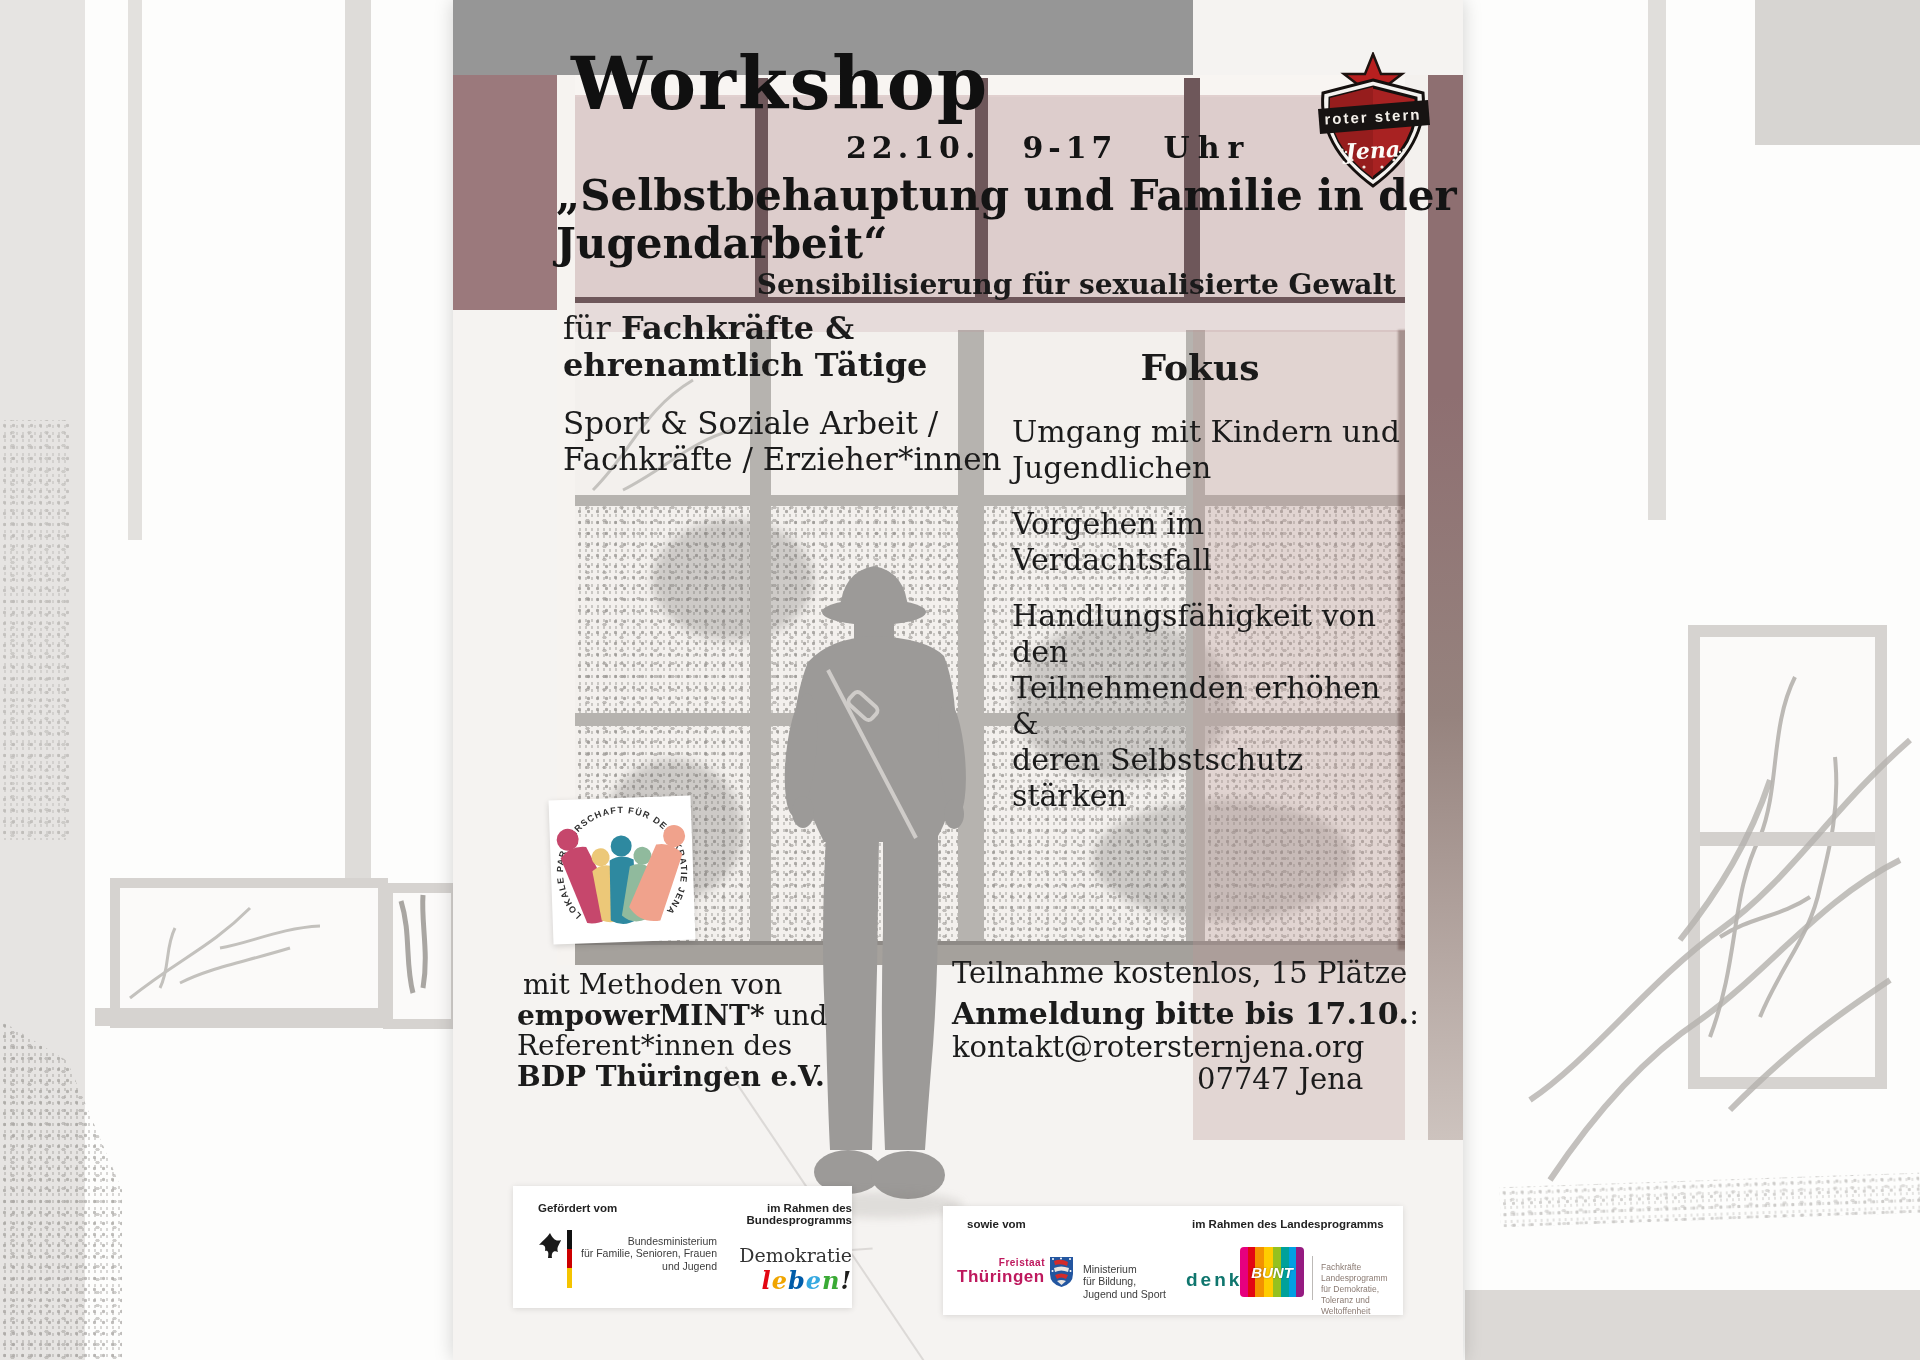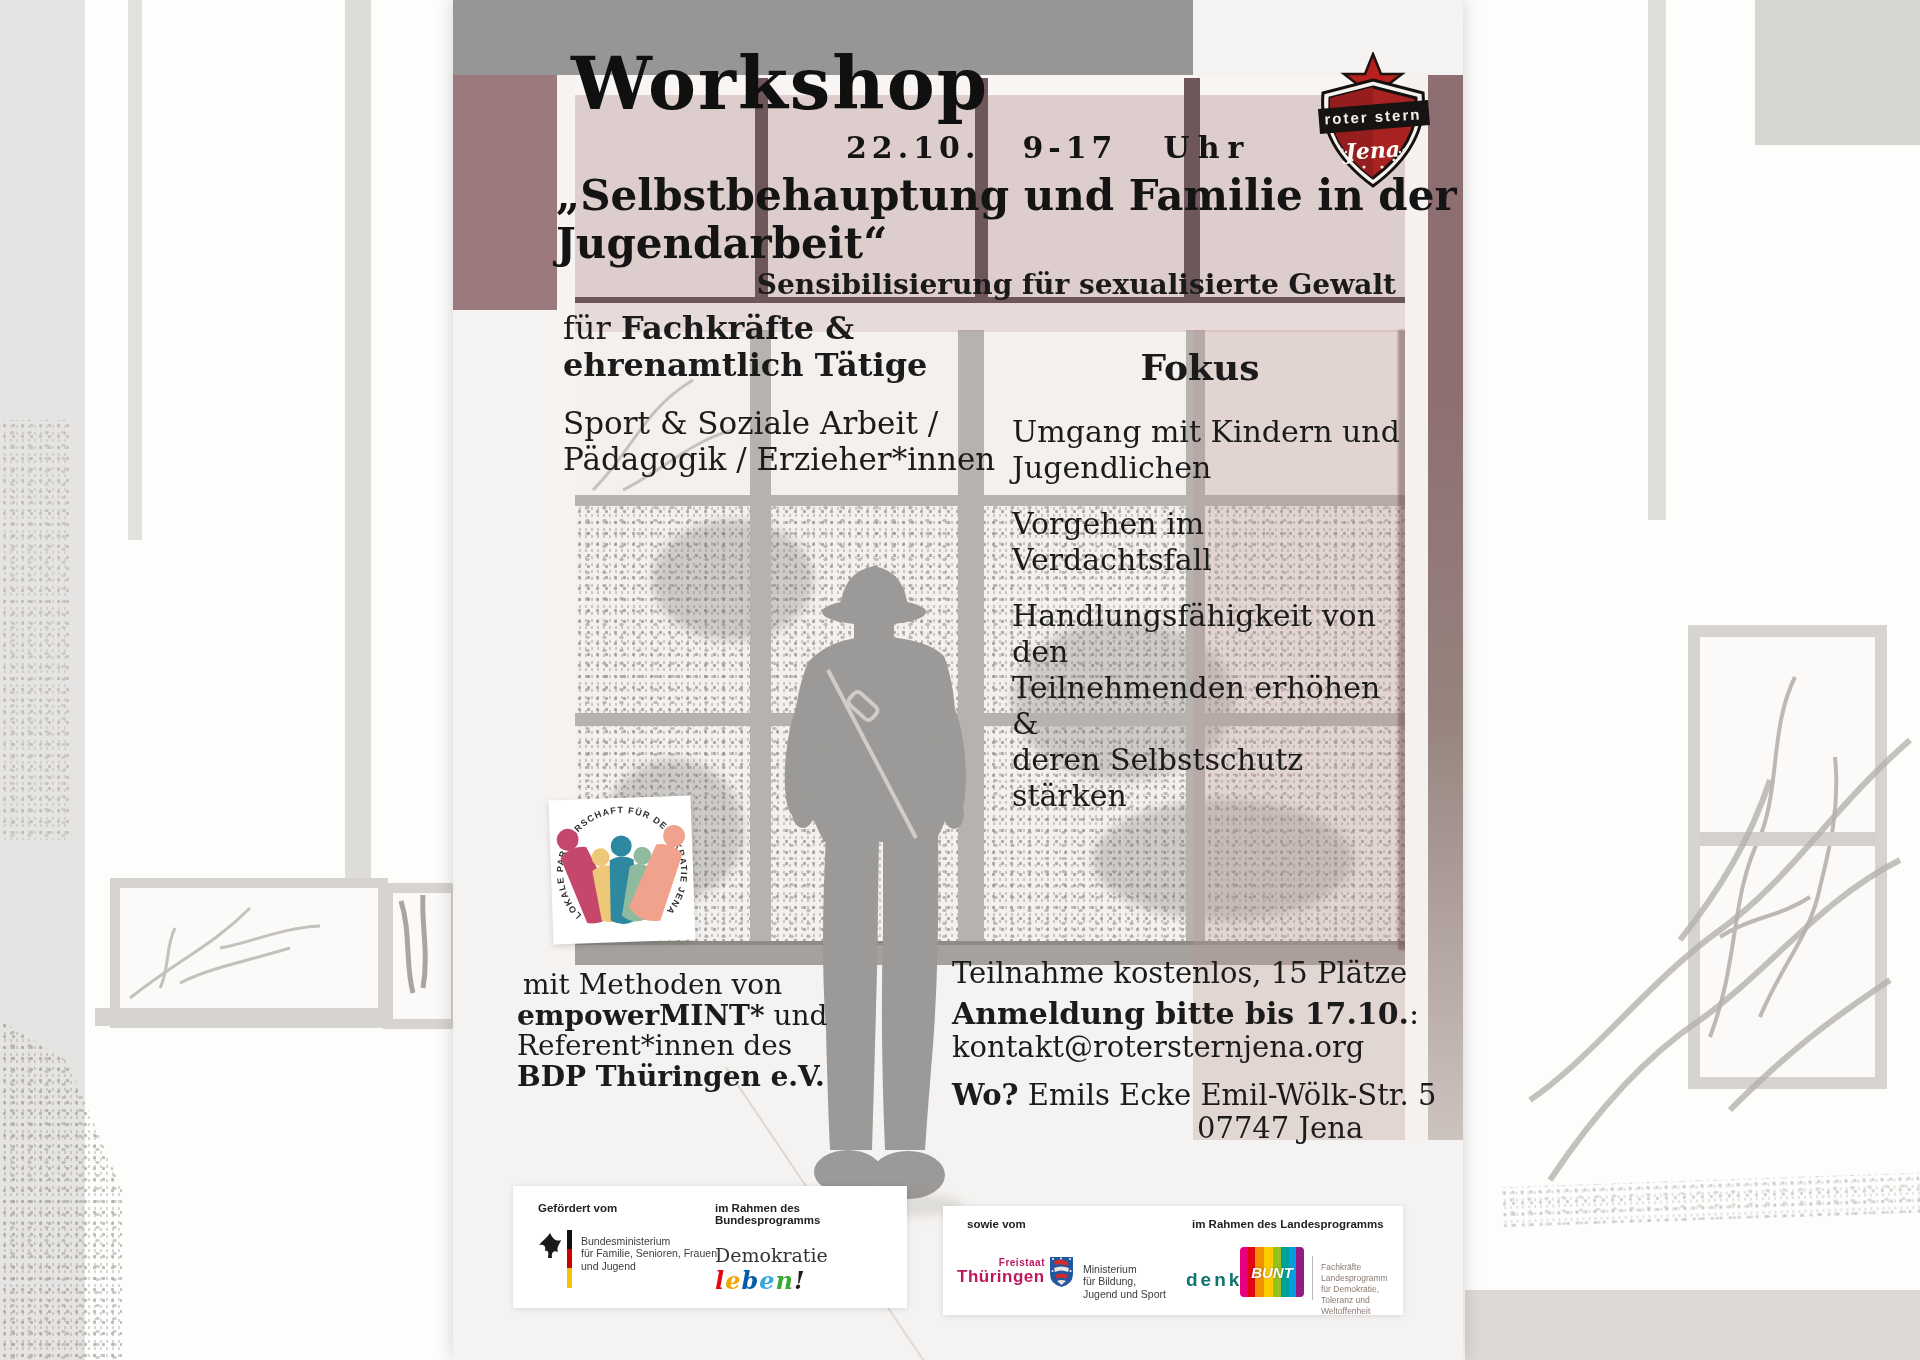--- a/index.html
+++ b/index.html
@@ -57,21 +57,21 @@
   .t-reg .l3{margin-top:2px;}
   .t-reg .l4{margin-top:18px;}
   .t-reg .l5{margin-top:2px;padding-left:245px;}
   .b{font-weight:bold;}
   
   .rsj{left:849px;top:52px;width:142px;height:142px;}
   .partner{left:98px;top:798px;width:142px;height:144px;background:#ffffff;
            transform:rotate(-2deg);box-shadow:0 2px 6px rgba(0,0,0,.15);}
   
   .fund{background:#ffffff;box-shadow:0 1px 6px rgba(0,0,0,.12);font-family:"Liberation Sans",sans-serif;}
-  .fund-left{left:60px;top:1186px;width:394px;height:122px;}
+  .fund-left{left:60px;top:1186px;width:339px;height:122px;text-align:right;}
   .fund-right{left:490px;top:1206px;width:460px;height:109px;}
   .fund-label{position:absolute;font-size:11.5px;font-weight:bold;color:#222;}
   .min-text{position:absolute;font-size:10.5px;line-height:1.18;color:#3c3c3c;}
   .flagstripe{position:absolute;width:5px;height:58px;
       background:linear-gradient(#111 0 33%,#cc0000 33% 66%,#f5c400 66% 100%);}
   .demok{position:absolute;font-family:"DejaVu Serif",serif;font-size:19px;color:#333;}
   .leben{font-style:italic;font-weight:bold;font-size:24px;letter-spacing:1px;}
   .th-word{position:absolute;color:#be185d;line-height:1;}
   .th-small{display:block;text-align:right;font-size:10px;letter-spacing:.5px;}
   .th-big{display:block;font-size:17px;letter-spacing:.5px;}
@@ -218,21 +218,21 @@
     </div>
 
     <div class="abs t-subhead">Sensibilisierung für sexualisierte Gewalt</div>
 
     <div class="abs t-aud1">
       <div><span>für </span><span class="b">Fachkräfte &amp;</span></div>
       <div class="b">ehrenamtlich Tätige</div>
     </div>
     <div class="abs t-aud2">
       <div>Sport &amp; Soziale Arbeit /</div>
-      <div>Pädagogik / Erzieher*innen</div>
+      <div>Fachkräfte / Erzieher*innen</div>
     </div>
 
     <div class="abs t-fokus">Fokus</div>
     <div class="abs t-focuslist">
         <p>Umgang mit Kindern und
 Jugendlichen</p>
         <p>Vorgehen im Verdachtsfall</p>
         <p>Handlungsfähigkeit von den
 Teilnehmenden erhöhen &amp;
 deren Selbstschutz stärken</p>
@@ -242,21 +242,20 @@
       <div style="padding-left:6px;">mit Methoden von</div>
       <div><span class="b">empowerMINT*</span><span> und</span></div>
       <div>Referent*innen des</div>
       <div class="b">BDP Thüringen e.V.</div>
     </div>
 
     <div class="abs t-reg">
       <div>Teilnahme kostenlos, 15 Plätze</div>
       <div class="l2"><span class="b">Anmeldung bitte bis 17.10.</span><span>:</span></div>
       <div class="l3">kontakt@rotersternjena.org</div>
-      <div class="l4"><span class="b">Wo?</span><span> Emils Ecke  Emil-Wölk-Str. 5</span></div>
       <div class="l5">07747 Jena</div>
     </div>
 
     <svg class="abs rsj" viewBox="0 0 142 142">
       <g>
         <path d="M71,2 L79,22 L100,22 L83,35 L90,56 L71,43 L52,56 L59,35 L42,22 L63,22 Z" fill="#b81f1f" stroke="#1e1310" stroke-width="2.5"></path>
       </g>
       <path d="M71,28 L121,41 Q126,94 71,134 Q16,94 21,41 Z" fill="#f4f2ef" stroke="#15100e" stroke-width="3"></path>
       <path d="M71,35 L114,46 Q118,92 71,126 Q24,92 28,46 Z" fill="#a82222" stroke="#15100e" stroke-width="3"></path>
       <path d="M71,35 L71,126 Q24,92 28,46 Z" fill="#961d1d"></path>

